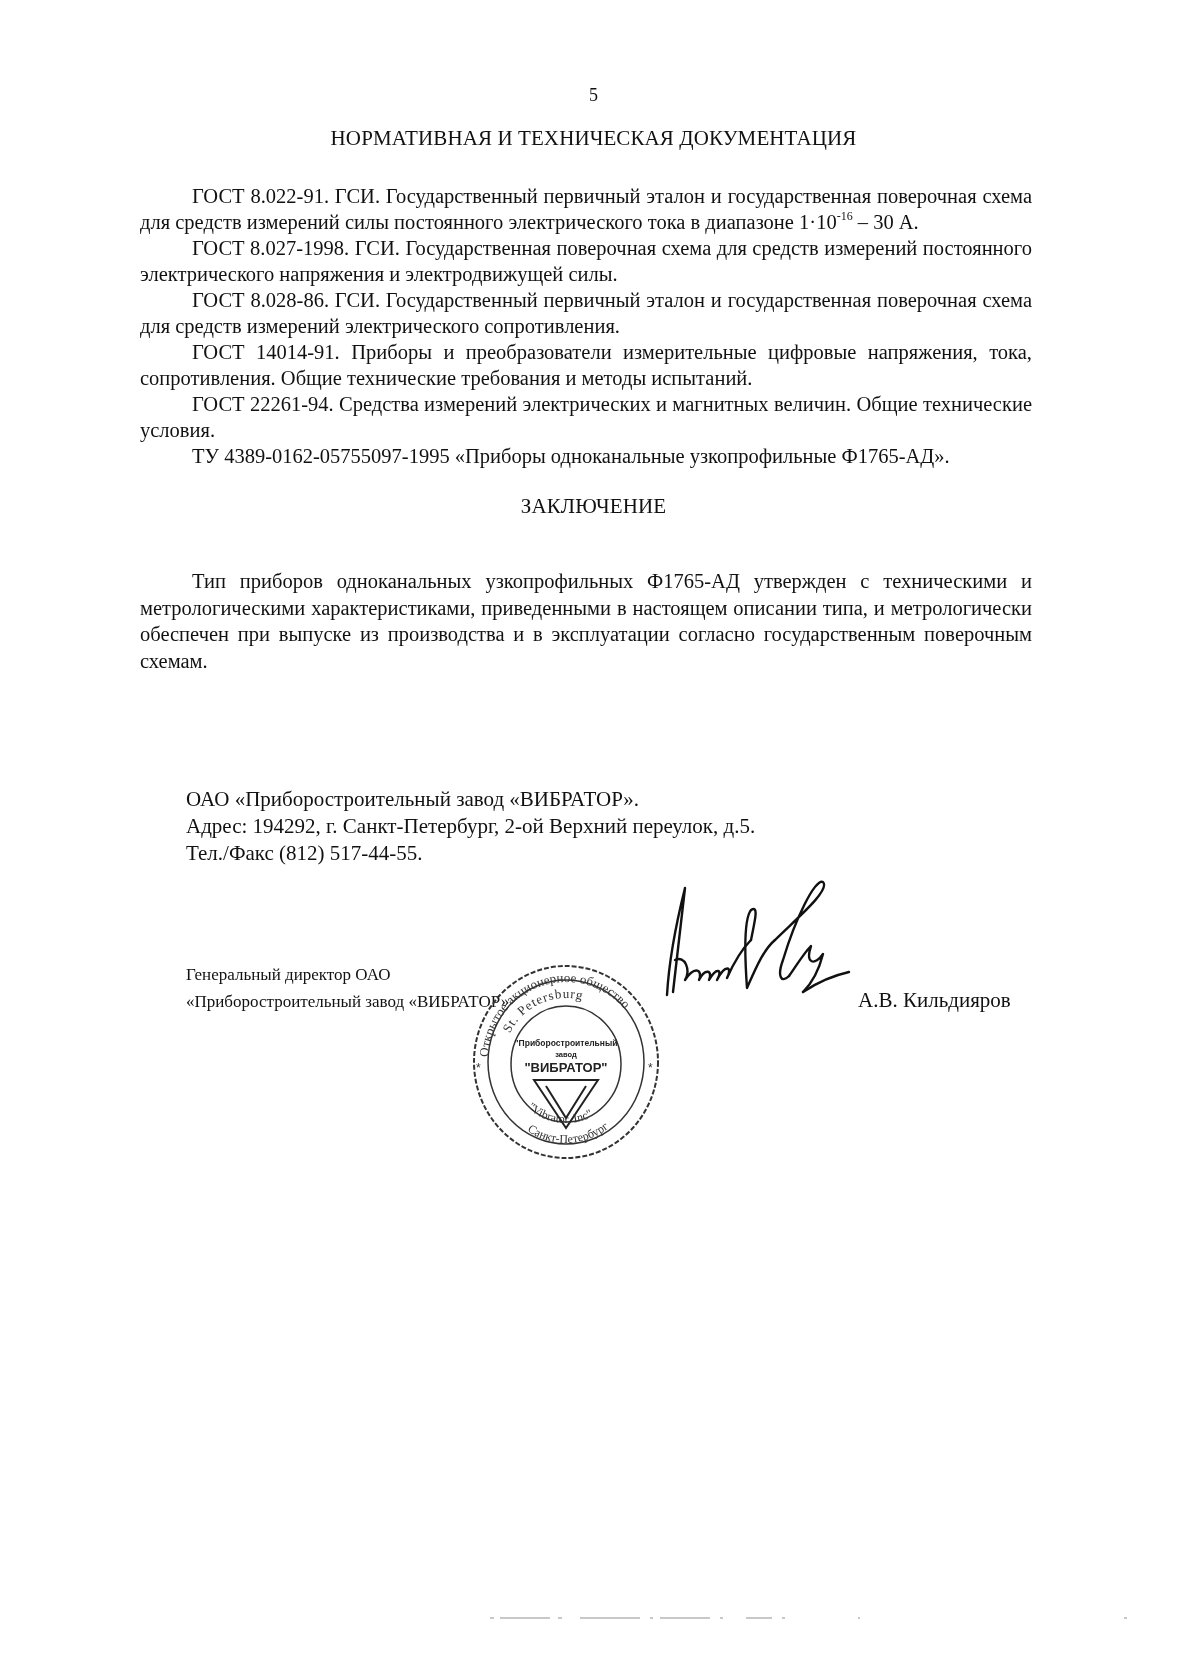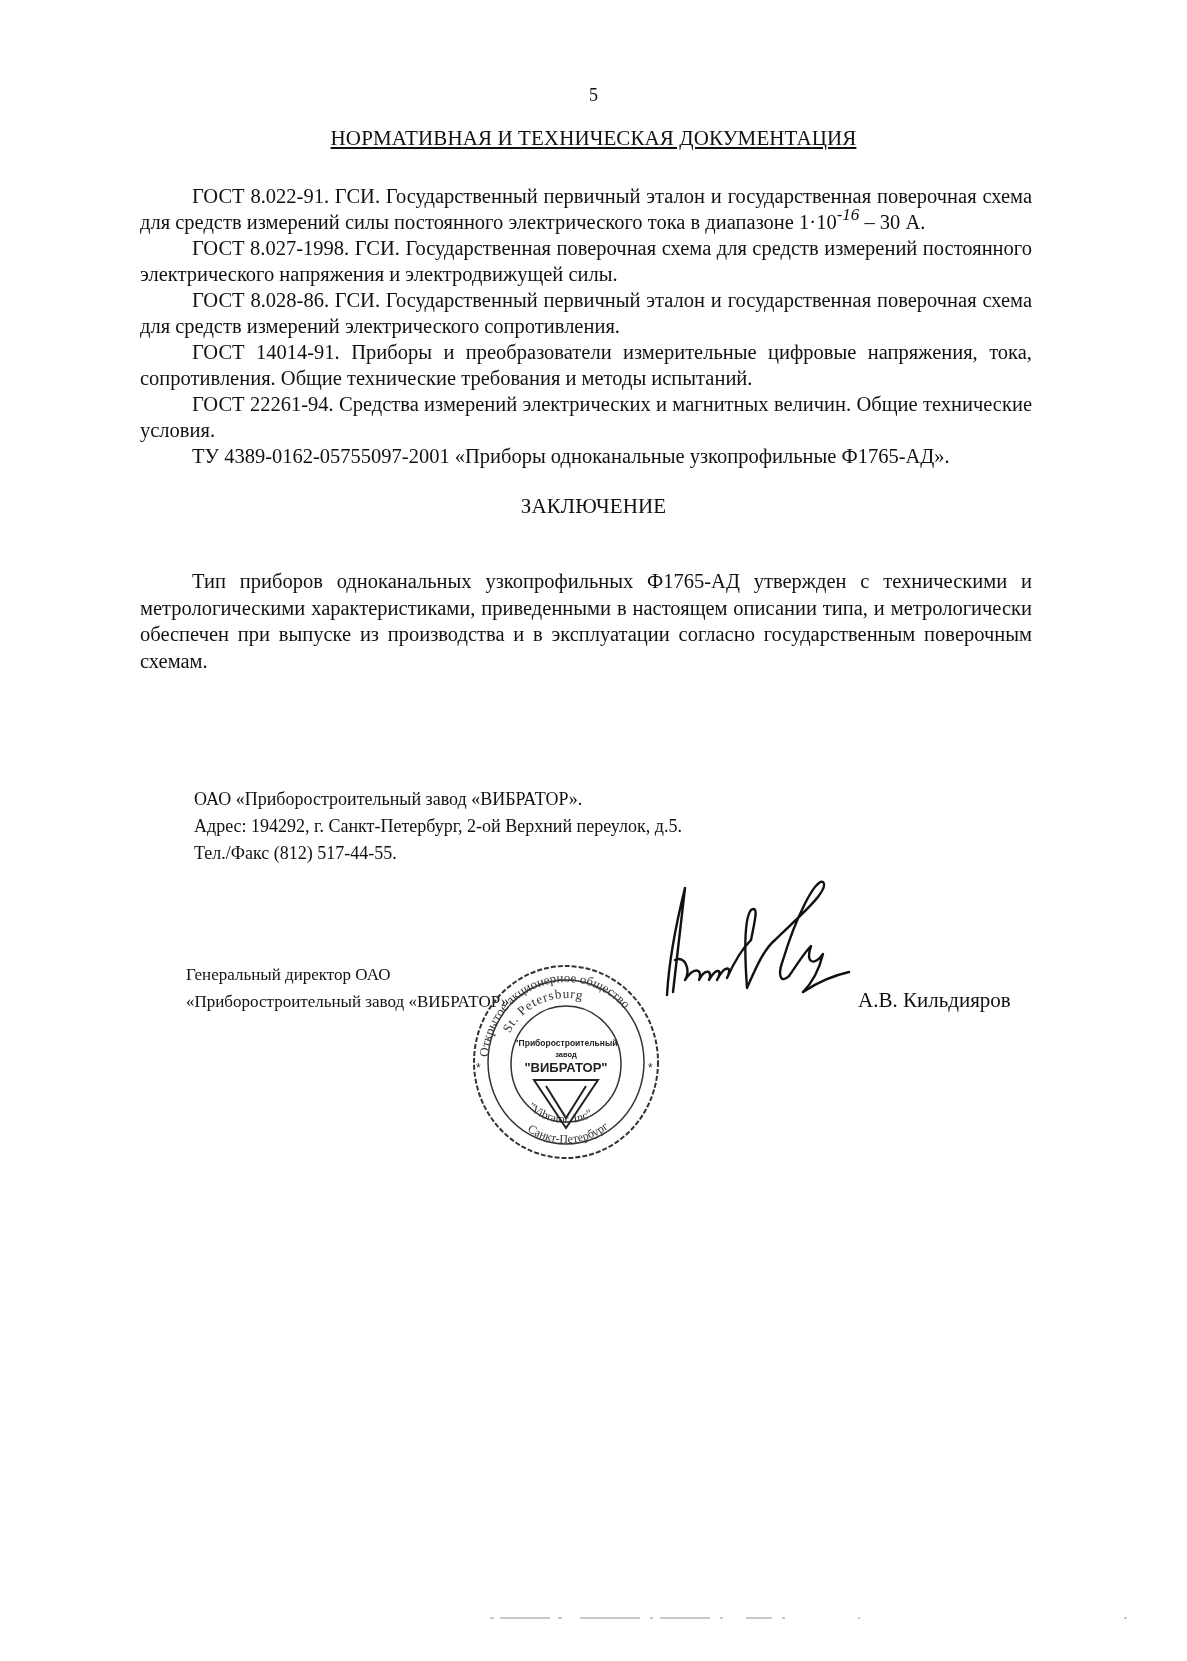--- a/index.html
+++ b/index.html
@@ -9,32 +9,32 @@
       color: #111111;
     }
     .page-number {
       position: absolute; top: 85px; left: 0; width: 1187px; text-align: center;
       font-size: 18px;
     }
     .heading {
       position: absolute; left: 0; width: 1187px; text-align: center;
       font-size: 21px; letter-spacing: 0.1px;
     }
-    .h1 { top: 126px; text-decoration: underline; }
+    .h1 { top: 126px; }
     .h2 { top: 494px; }
     .block {
       position: absolute; left: 140px; width: 892px;
       font-size: 20.5px; line-height: 26px;
     }
     .para { text-align: justify; text-align-last: left; text-indent: 52px; margin: 0; }
     .refs { top: 183px; }
     .conclusion { top: 544px; line-height: 26.5px; margin-top: 24px; }
-    sup { font-size: 17px; vertical-align: 9px; line-height: 0; font-style: italic; }
+    sup { font-size: 12px; vertical-align: 9px; line-height: 0; }
     .company {
-      position: absolute; left: 194px; top: 786px; font-size: 18px; line-height: 27px;
+      position: absolute; left: 186px; top: 786px; font-size: 21px; line-height: 27px;
     }
     .company div, .signoff div { white-space: nowrap; }
     .signoff {
       position: absolute; left: 186px; top: 961px; font-size: 17px; line-height: 27px;
     }
     .director-name {
       position: absolute; left: 858px; top: 988px; font-size: 21px; white-space: nowrap; text-align: center;
     }
     .stamp { position: absolute; left: 468px; top: 962px; width: 196px; height: 200px; }
     .signature { position: absolute; left: 655px; top: 880px; width: 210px; height: 145px; }
@@ -47,21 +47,21 @@
 <div class="page-number">5</div>
 
 <div class="heading h1">НОРМАТИВНАЯ И ТЕХНИЧЕСКАЯ ДОКУМЕНТАЦИЯ</div>
 
 <div class="block refs">
   <p class="para"><span>ГОСТ 8.022-91. ГСИ. Государственный первичный эталон и государственная поверочная схема для средств измерений силы постоянного электрического тока в диапазоне 1·10</span><sup>-16</sup><span> – 30 А.</span></p>
   <p class="para">ГОСТ 8.027-1998. ГСИ. Государственная поверочная схема для средств измерений постоянного электрического напряжения и электродвижущей силы.</p>
   <p class="para">ГОСТ 8.028-86. ГСИ. Государственный первичный эталон и государственная поверочная схема для средств измерений электрического сопротивления.</p>
   <p class="para">ГОСТ 14014-91. Приборы и преобразователи измерительные цифровые напряжения, тока, сопротивления. Общие технические требования и методы испытаний.</p>
   <p class="para">ГОСТ 22261-94. Средства измерений электрических и магнитных величин. Общие технические условия.</p>
-  <p class="para">ТУ 4389-0162-05755097-2001 «Приборы одноканальные узкопрофильные Ф1765-АД».</p>
+  <p class="para">ТУ 4389-0162-05755097-1995 «Приборы одноканальные узкопрофильные Ф1765-АД».</p>
 </div>
 
 <div class="heading h2">ЗАКЛЮЧЕНИЕ</div>
 
 <div class="block conclusion">
   <p class="para">Тип приборов одноканальных узкопрофильных Ф1765-АД утвержден с техническими и метрологическими характеристиками, приведенными в настоящем описании типа, и метрологически обеспечен при выпуске из производства и в эксплуатации согласно государственным поверочным схемам.</p>
 </div>
 
 <div class="company">
   <div>ОАО «Приборостроительный завод «ВИБРАТОР».</div>

